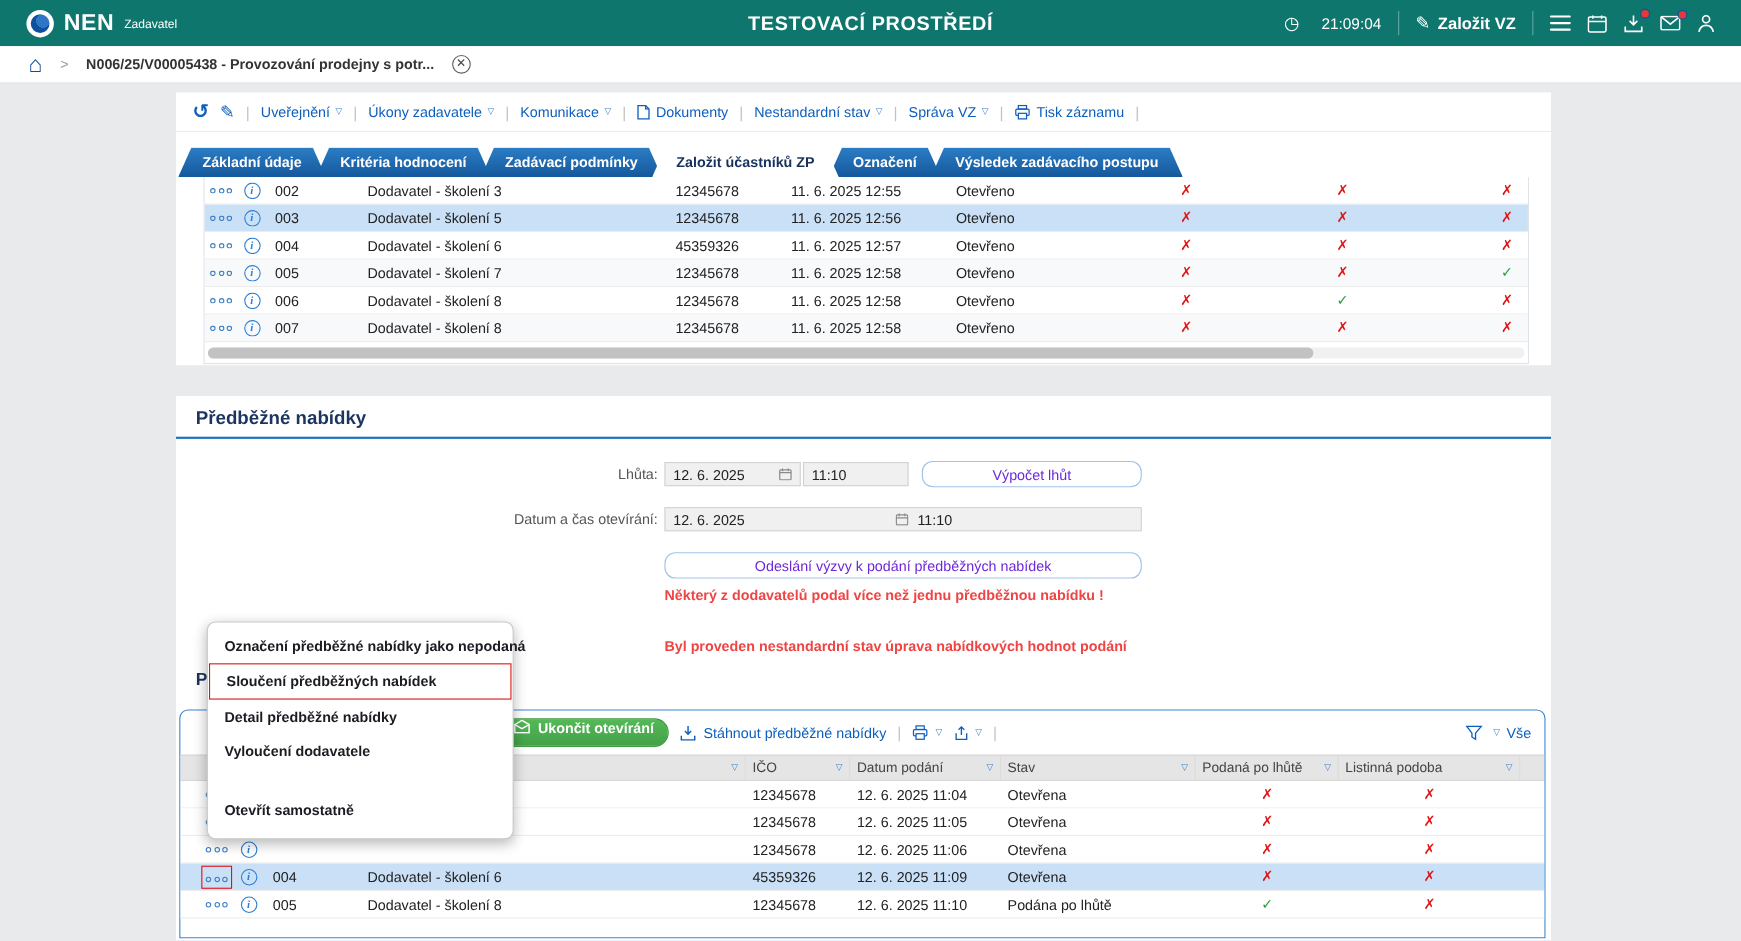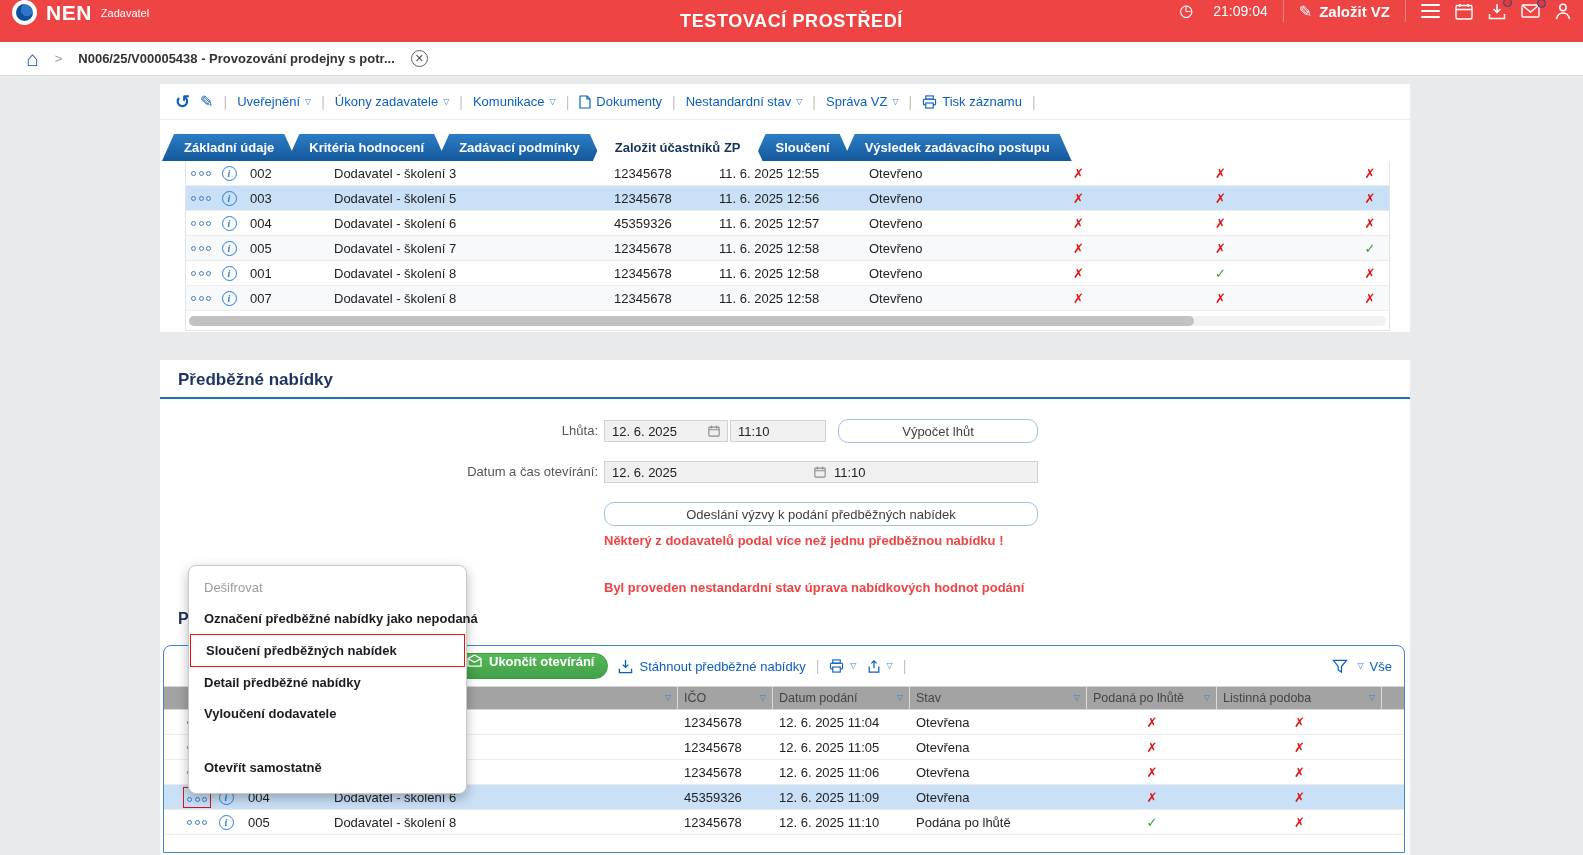--- a/index.html
+++ b/index.html
@@ -1,20 +1,20 @@
 <!DOCTYPE html>
 <html><head>
 <meta charset="utf-8">
 <style>
   *{box-sizing:border-box;margin:0;padding:0}
   html,body{width:1583px;height:855px}
   body{position:relative;overflow:hidden;background:#e9eaec;font-family:"Liberation Sans","DejaVu Sans",sans-serif;color:#222}
 
   
-  .topbar{position:absolute;top:0;left:0;width:100%;height:42px;background:#ef4444;display:flex;align-items:flex-start;padding:0 12px;color:#fff}
+  .topbar{position:absolute;top:0;left:0;width:100%;height:42px;background:#0f766e;display:flex;align-items:center;padding:0 24px;color:#fff}
   .brand{display:flex;align-items:center;gap:9px;z-index:2}
   .logo-ring{width:25px;height:25px;border:4px solid #fff;border-radius:50%;display:inline-block;background:radial-gradient(circle at 65% 35%, #2f77c6 0 40%, #0e4f9e 41%)}
   .brand-text{font-size:21px;font-weight:bold;letter-spacing:.5px}
   .brand-sub{font-size:11px;align-self:flex-end;margin-bottom:6px}
   .env-title{position:absolute;left:0;right:0;top:0;height:42px;line-height:42px;text-align:center;font-size:18px;font-weight:bold;letter-spacing:.6px;pointer-events:none}
   .topbar-right{margin-left:auto;display:flex;align-items:center;gap:15px;z-index:2}
   .vsep{width:1px;height:22px;background:rgba(255,255,255,.35)}
   .clock{display:inline-flex;align-items:center;gap:20px;font-size:14px}
   .i-clock::before{content:"◷";font-size:16px;line-height:1}
   .create-vz{background:none;border:none;color:#fff;font-weight:bold;font-size:15px;display:inline-flex;align-items:center;gap:7px;cursor:pointer;font-family:inherit}
@@ -75,31 +75,31 @@
   .mark-check{color:#2f9e44}.mark-check::before{content:"✓"}
   .hscroll{margin:5px 3px 4px;height:10px;background:#f1f1f1;border-radius:5px;position:relative}
   .hscroll-thumb{position:absolute;left:0;top:0;height:10px;width:84%;background:#c2c2c2;border-radius:5px;cursor:pointer}
 
   
   .sec-title{position:absolute;left:18px;top:10px;font-size:17px;font-weight:bold;color:#1c355e}
   .sec-underline{position:absolute;left:0;top:37px;width:100%;border-top:2px solid #1e73be}
   .f-label{position:absolute;width:260px;text-align:right;font-size:13px;color:#555;line-height:22px}
   .f-input{position:absolute;height:22px;background:#f0f0f0;border:1px solid #d2d2d2;display:flex;align-items:center;font-size:13px;color:#222;padding:0 7px;cursor:text}
   .f-input .grow{flex:1}
-  .btn-outline{position:absolute;height:24px;background:#fff;border:1px solid #9fc3e8;border-radius:10px;color:#404040;font-size:13px;display:flex;align-items:center;justify-content:center;cursor:pointer;font-family:inherit}
+  .btn-outline{position:absolute;height:24px;background:#fff;border:1px solid #9fc3e8;border-radius:10px;color:#6d28d9;font-size:13px;display:flex;align-items:center;justify-content:center;cursor:pointer;font-family:inherit}
   .warn{position:absolute;font-size:13px;font-weight:bold;color:#ef4444;white-space:nowrap}
   .partial-h{position:absolute;left:18px;top:250px;font-size:16px;font-weight:bold;color:#1c355e}
 
   
   .t2{position:absolute;left:3px;top:285px;width:1242px;height:208px;border:1px solid #3d85d0;border-radius:8px 8px 0 0;background:#fff;overflow:hidden}
   .t2-toolbar{height:40px;display:flex;align-items:center;gap:10px;padding:0 12px}
   .btn-green{margin-left:277px;height:26px;border:1px solid #3d9c40;border-radius:13px;background:linear-gradient(#55b958,#43a047);color:#fff;font-weight:bold;font-size:13px;display:inline-flex;gap:7px;padding:0 13px;cursor:pointer;font-family:inherit;white-space:nowrap}
   .t2-right{margin-left:auto;display:flex;align-items:center;gap:9px}
   .link-blue{color:#0d5fbe;font-size:13px;display:inline-flex;align-items:center;gap:6px;cursor:pointer;white-space:nowrap}
-  .t2-head{display:flex;align-items:center;height:24px;background:#a3a3a3;border-top:1px solid #d7d7d7;border-bottom:1px solid #d7d7d7;font-size:12.5px;color:#444}
+  .t2-head{display:flex;align-items:center;height:24px;background:#e5e5e5;border-top:1px solid #d7d7d7;border-bottom:1px solid #d7d7d7;font-size:12.5px;color:#444}
   .h-cell{height:100%;display:flex;align-items:center;justify-content:space-between;padding:0 6px;border-right:1px solid #dcdcdc}
   .t2-row{display:flex;align-items:center;height:25px;font-size:13px;border-bottom:1px solid #ededed;background:#fff;cursor:pointer}
   .t2-row.sel{background:#c9e0f7}
   .k1{width:48px;display:flex;justify-content:center;padding-left:18px}
   .k2{width:28px;display:flex;justify-content:center}
   .k3{width:86px;padding-left:8px}
   .k4{width:352px;padding-left:8px}
   .k5{width:95px;padding-left:6px}
   .k6{width:137px;padding-left:6px}
   .k7{width:177px;padding-left:6px}
@@ -227,21 +227,21 @@
       <span>Tisk záznamu</span>
     </span>
     <span class="tb-sep">|</span>
   </div>
 
   <div class="tabs">
     <span class="tab">Základní údaje</span>
     <span class="tab">Kritéria hodnocení</span>
     <span class="tab">Zadávací podmínky</span>
     <span class="tab active">Založit účastníků ZP</span>
-    <span class="tab">Sloučení</span>
+    <span class="tab">Označení</span>
     <span class="tab">Výsledek zadávacího postupu</span>
   </div>
 
   <div class="t1">
 
     <div class="t1-row">
       <span class="cell c-dots">
           <span class="dots">
             <i></i>
             <i></i>
@@ -328,21 +328,21 @@
       <span class="cell c-dots">
           <span class="dots">
             <i></i>
             <i></i>
             <i></i>
           </span>
         </span>
       <span class="cell c-info">
           <span class="info-icon"></span>
         </span>
-      <span class="cell c-num">001</span>
+      <span class="cell c-num">006</span>
       <span class="cell c-name">Dodavatel - školení 8</span>
       <span class="cell c-ico">12345678</span>
       <span class="cell c-date">11. 6. 2025 12:58</span>
       <span class="cell c-status">Otevřeno</span>
       <span class="cell c-f1"><span class="mark mark-x"></span></span>
       <span class="cell c-f2"><span class="mark mark-check"></span></span>
       <span class="cell c-f3"><span class="mark mark-x"></span></span>
     </div>
 
     <div class="t1-row">
@@ -573,19 +573,18 @@
       <span class="k5">12345678</span>
       <span class="k6">12. 6. 2025 11:10</span>
       <span class="k7">Podána po lhůtě</span>
       <span class="k8"><span class="mark mark-check"></span></span>
       <span class="k9"><span class="mark mark-x"></span></span>
     </div>
   </div>
 </div>
 
 <div class="ctx">
-  <div class="ctx-item disabled">Dešifrovat</div>
   <div class="ctx-item">Označení předběžné nabídky jako nepodaná</div>
   <div class="ctx-item hl">Sloučení předběžných nabídek</div>
   <div class="ctx-item">Detail předběžné nabídky</div>
   <div class="ctx-item">Vyloučení dodavatele</div>
   <div class="ctx-item last">Otevřít samostatně</div>
 </div>
 
 </body></html>

